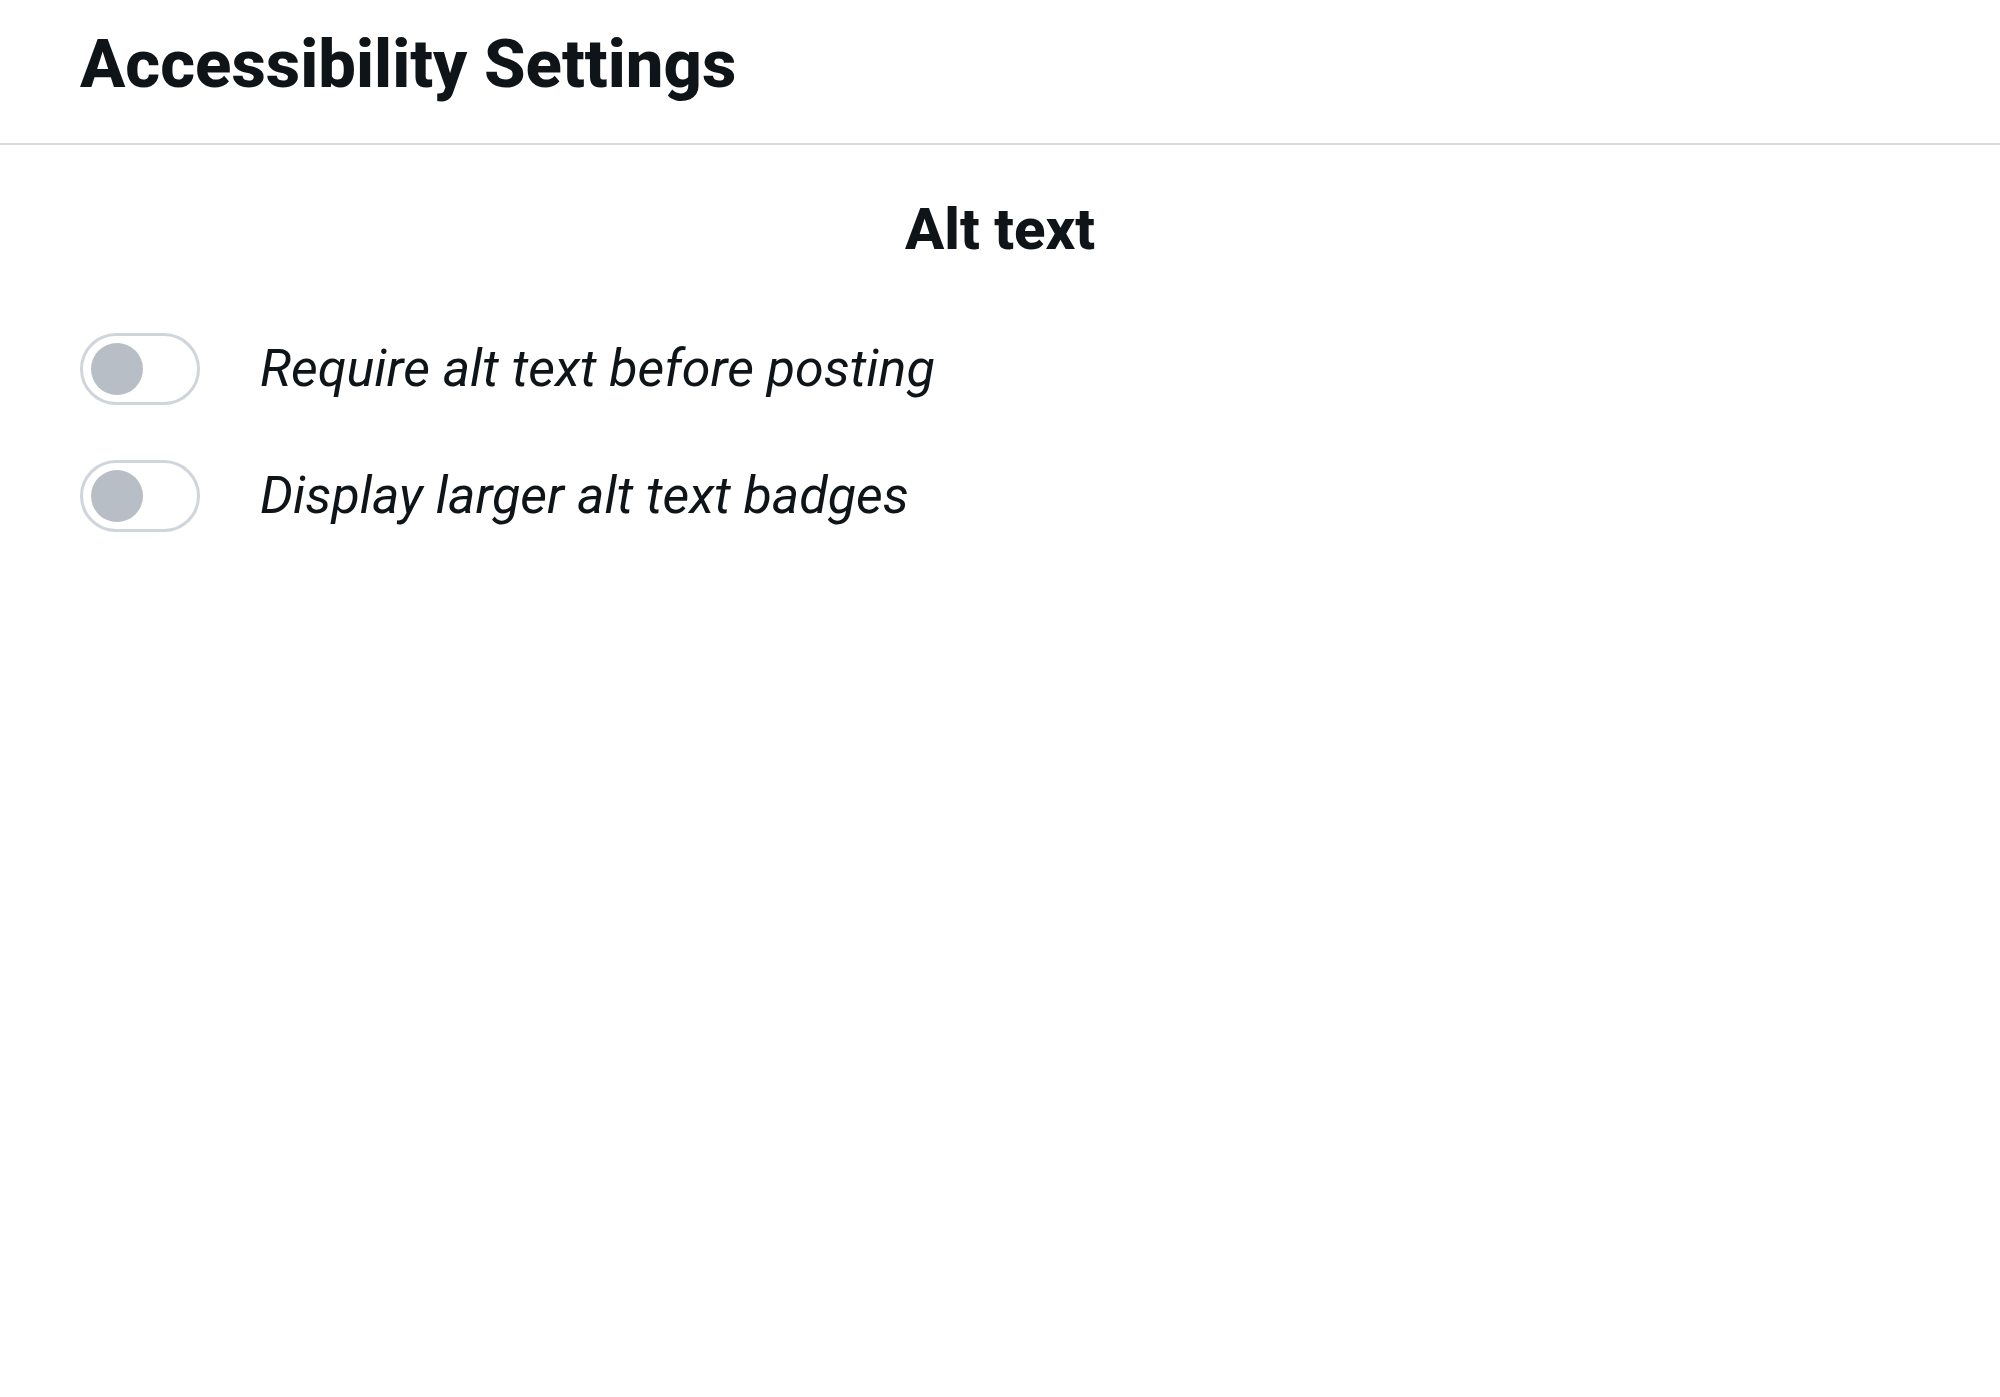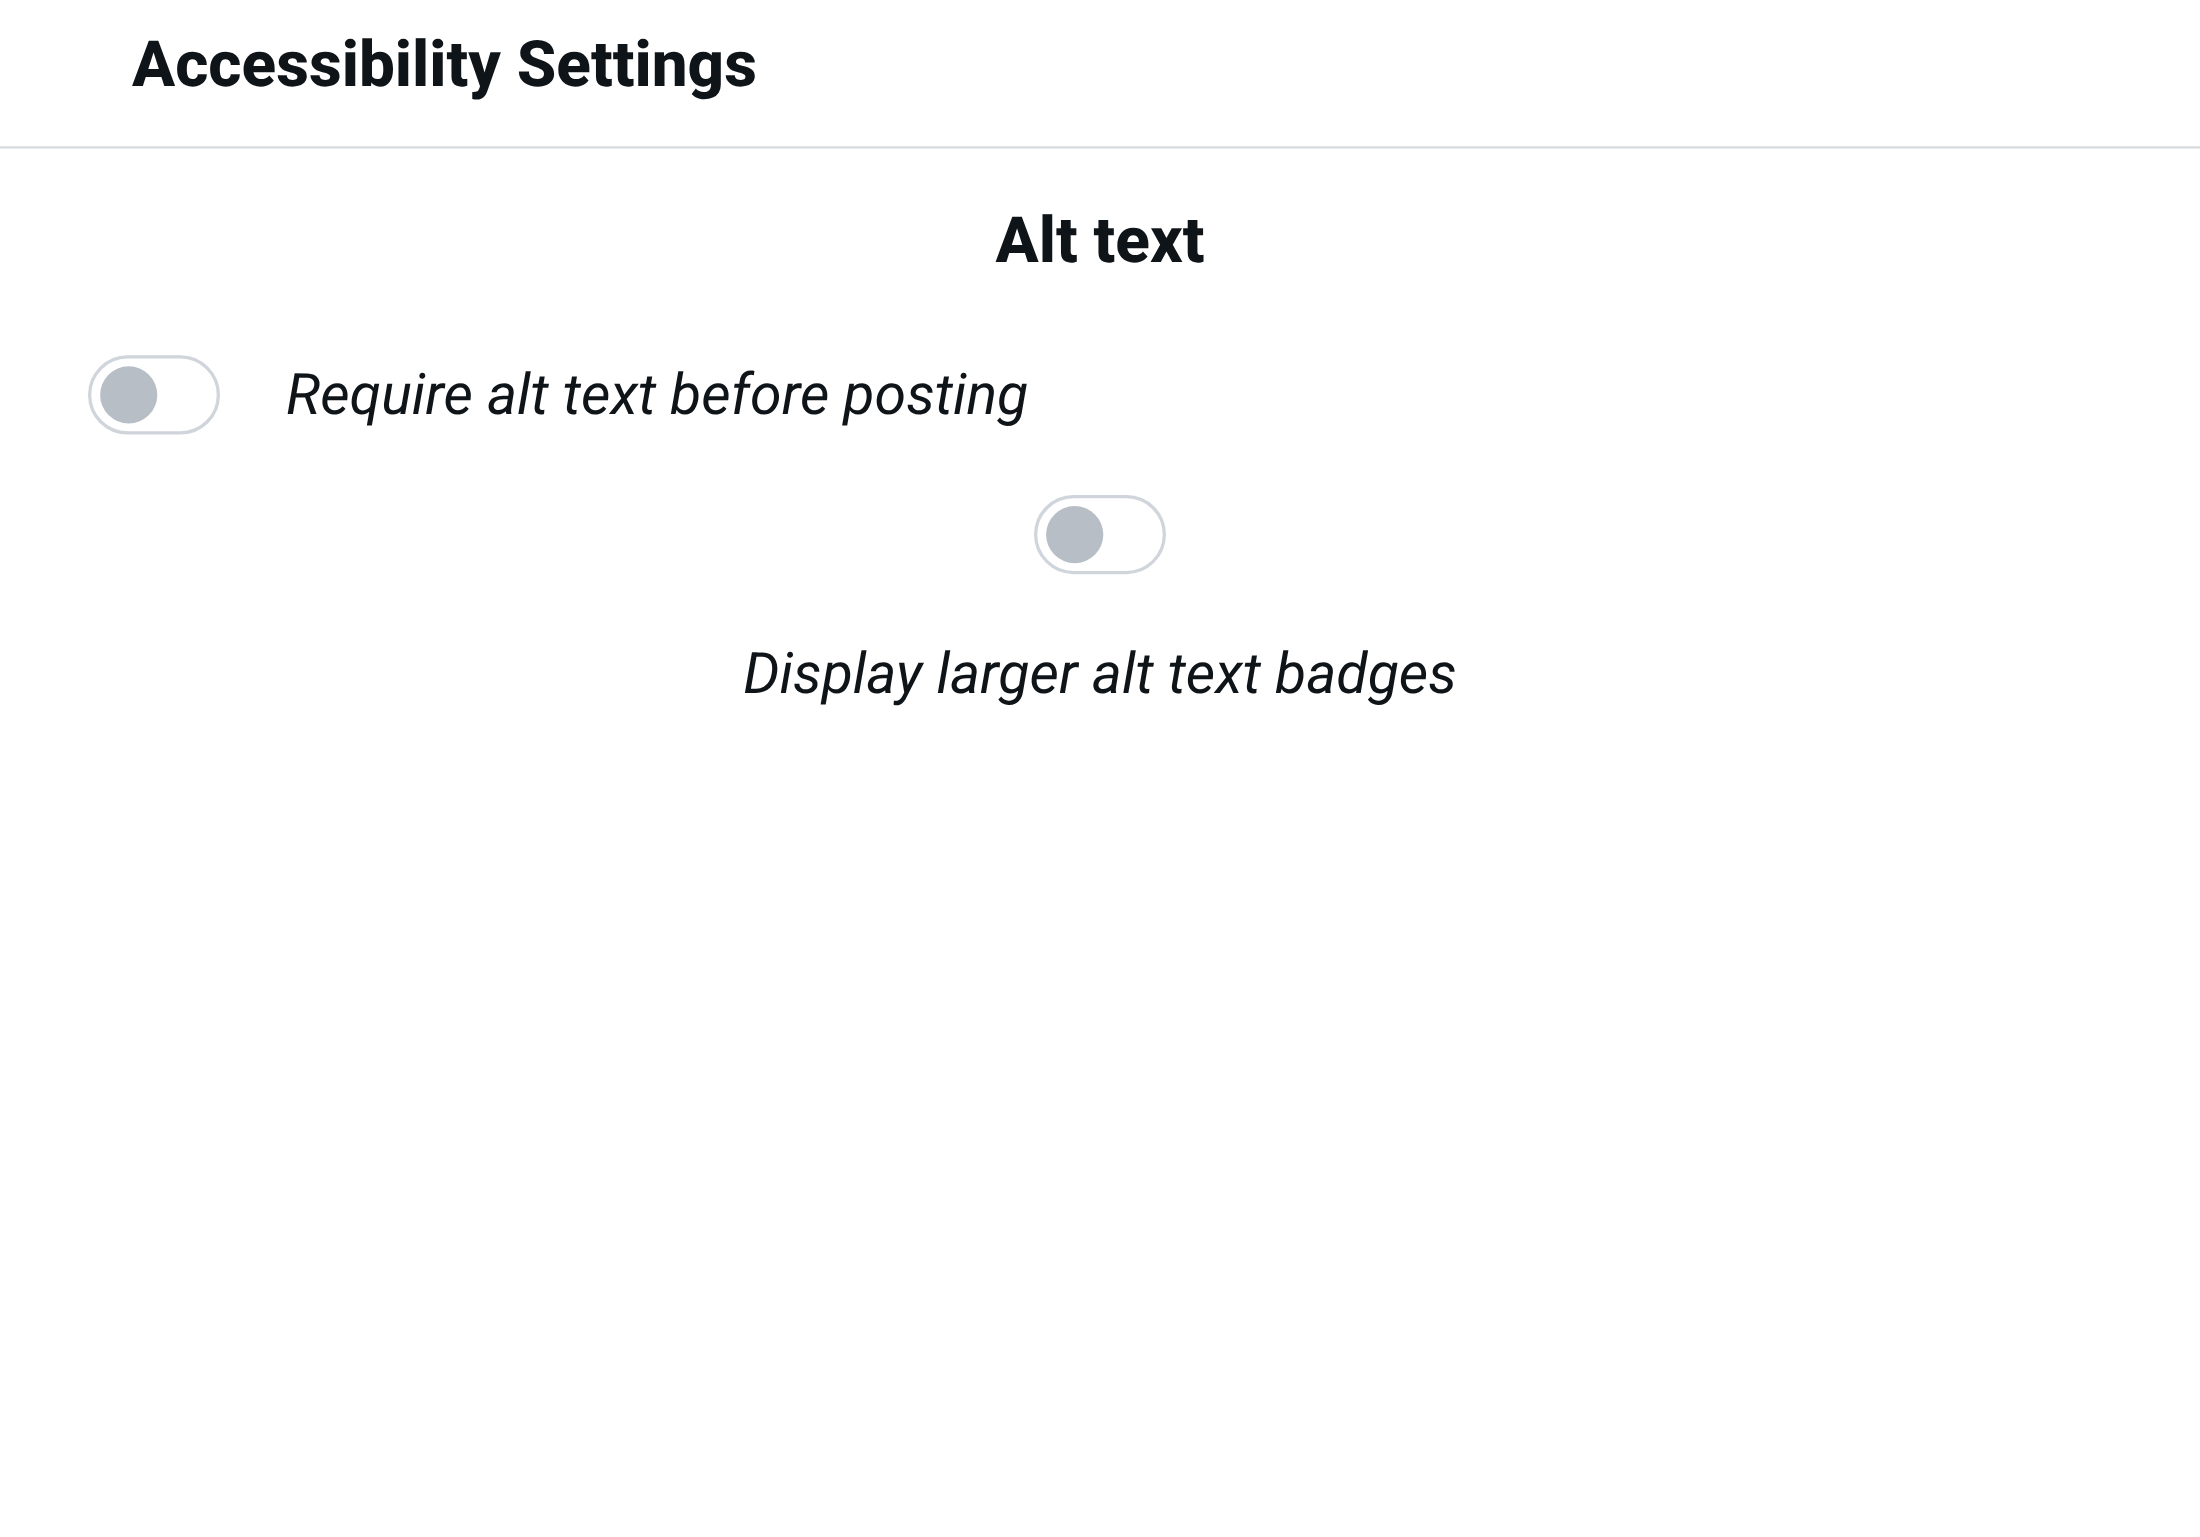--- a/index.html
+++ b/index.html
@@ -8,24 +8,24 @@
       box-sizing: border-box;
     }
     body {
       font-family: -apple-system, BlinkMacSystemFont, "Segoe UI", Roboto, Helvetica, Arial, sans-serif;
       background: #ffffff;
       color: #0f1419;
       width: 2000px;
       height: 1397px;
     }
     .page-title {
-      font-size: 58px;
+      font-size: 67px;
       font-weight: 800;
       color: #0f1419;
-      padding: 25px 80px 40px 120px;
+      padding: 25px 80px 40px 80px;
     }
     .divider {
       border: none;
       border-top: 2px solid #d6d9dd;
       width: 100%;
     }
     .section {
       padding: 50px 80px 60px 80px;
       text-align: center;
     }
@@ -37,21 +37,20 @@
     }
     .setting-row {
       display: flex;
       align-items: center;
       gap: 60px;
       margin-bottom: 55px;
       font-style: italic;
     }
     .setting-row:last-child {
       margin-bottom: 0;
-      flex-direction: column;
     }
     .toggle {
       width: 120px;
       height: 72px;
       border-radius: 36px;
       background: #ffffff;
       border: 3px solid #d0d5dc;
       position: relative;
       cursor: pointer;
       flex-shrink: 0;

